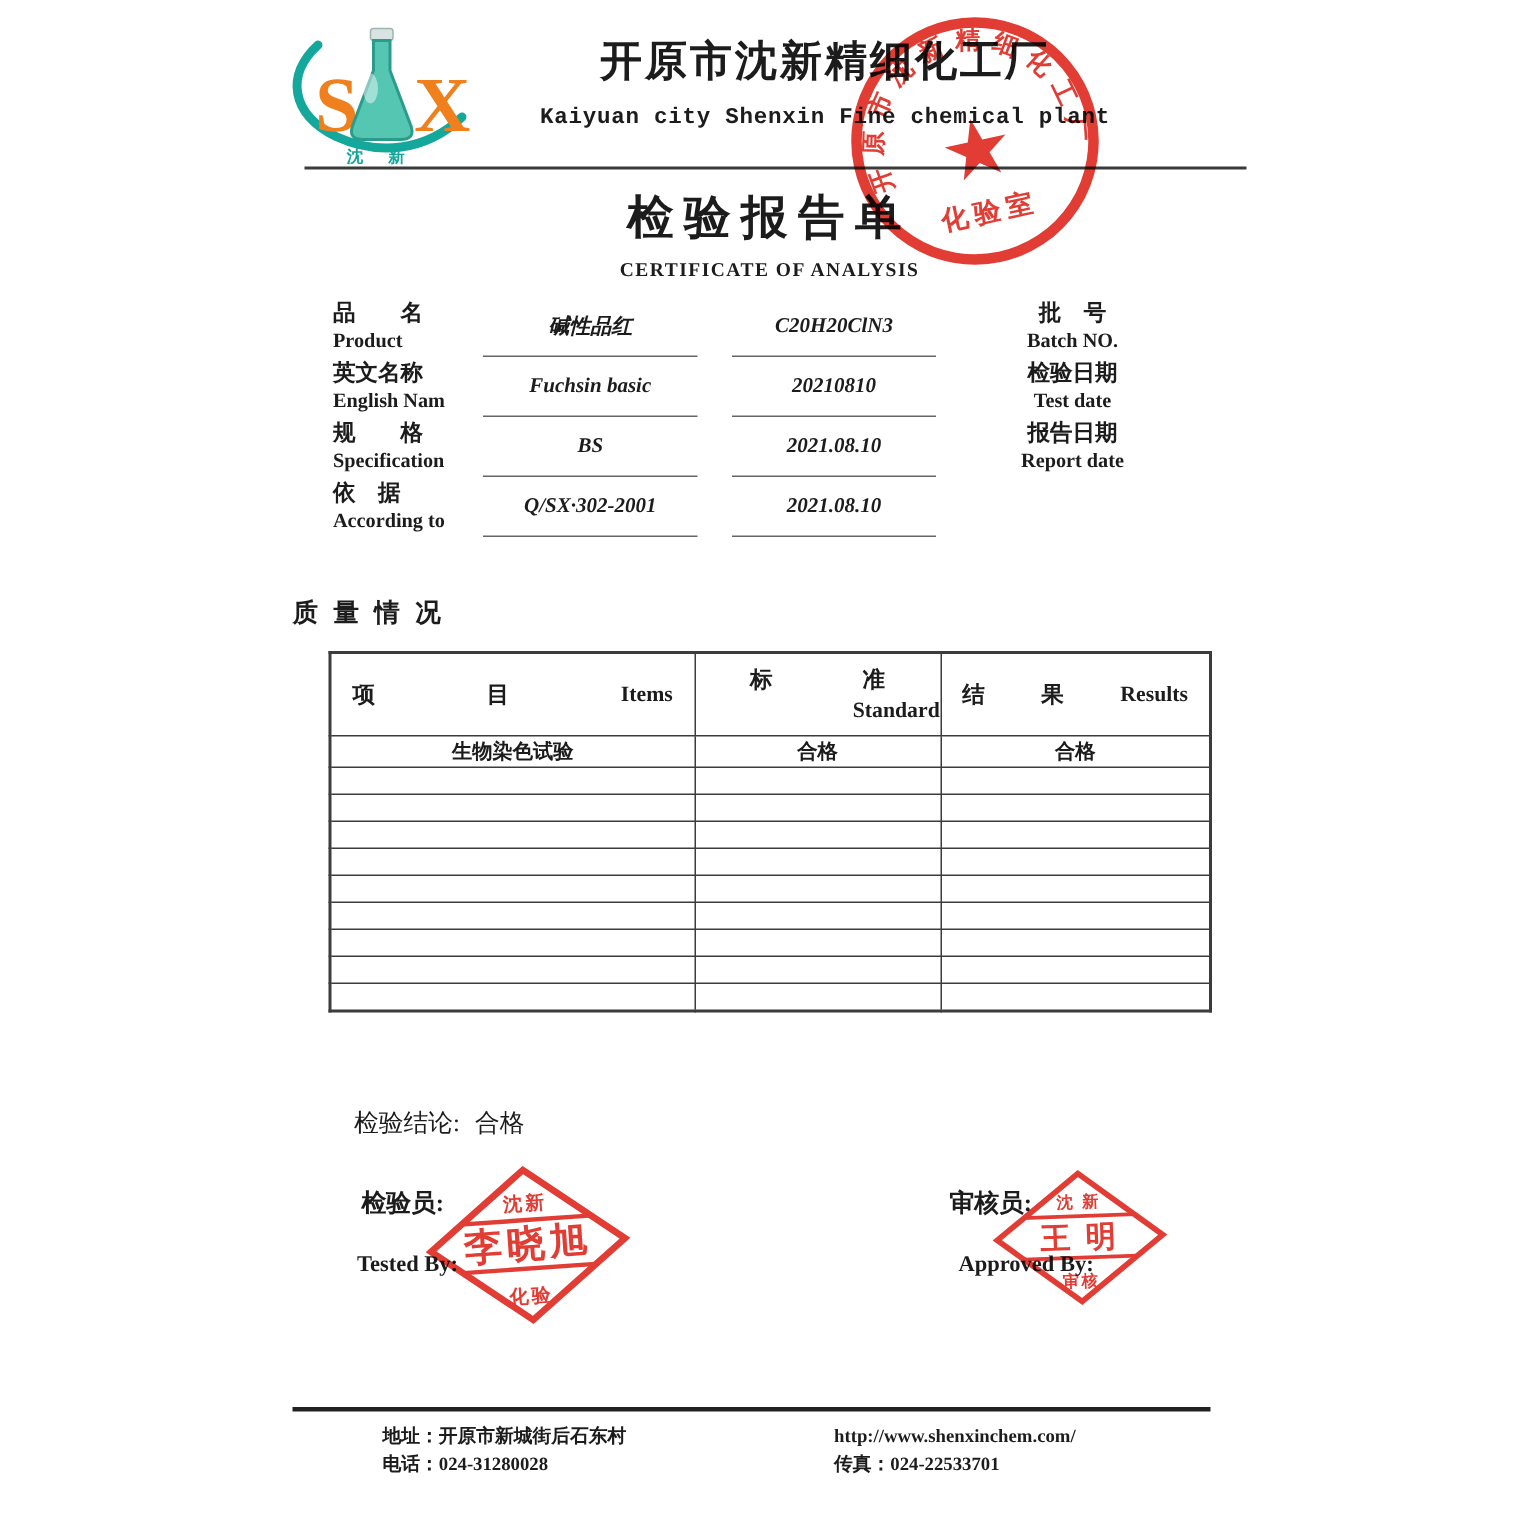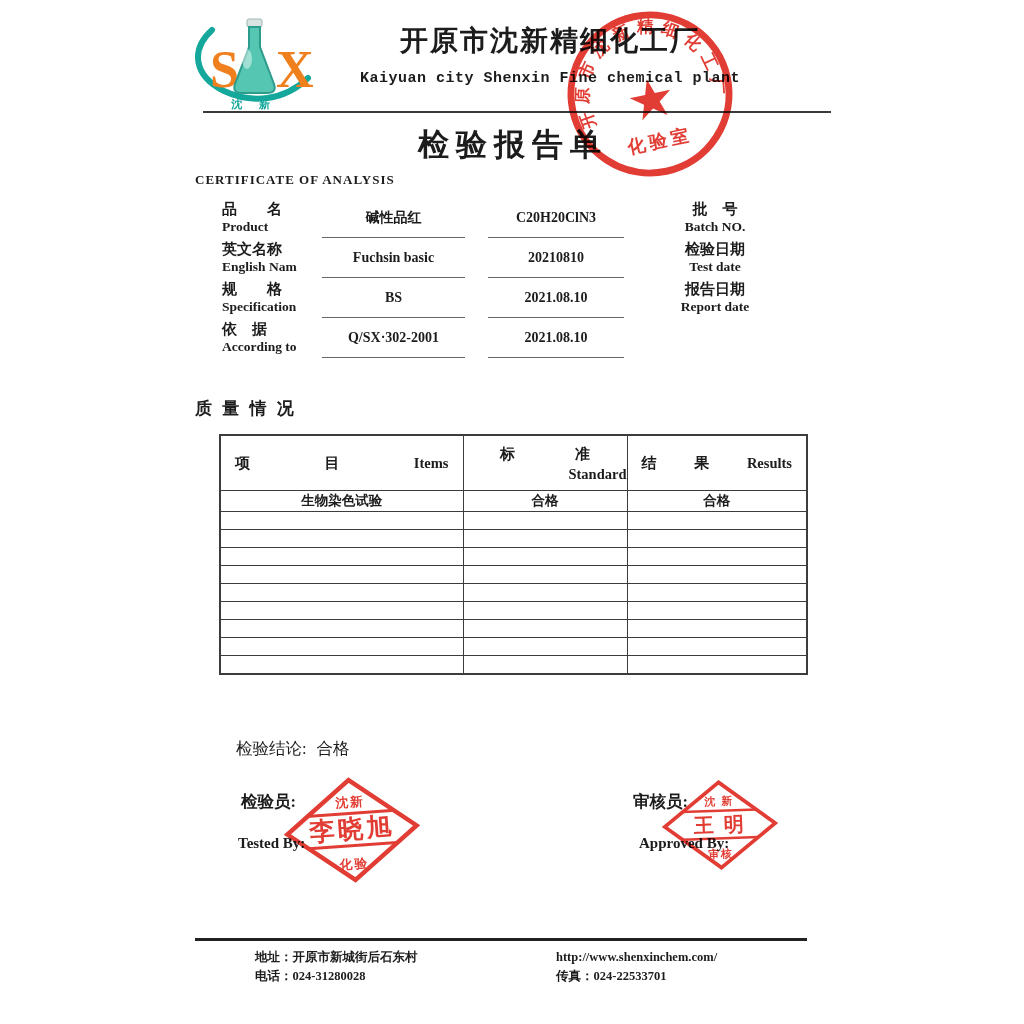--- a/index.html
+++ b/index.html
@@ -14,34 +14,34 @@
     font-size:28px;font-weight:bold;letter-spacing:2px;}
   .company-en{left:320px;top:70px;width:460px;text-align:center;
     font-family:"Liberation Mono", monospace;font-weight:bold;font-size:15px;letter-spacing:0.5px;}
   .header-rule{left:203px;top:111px;width:628px;height:0;border-top:2px solid #3a3a3a;}
 
   .round-stamp{left:560px;top:4px;width:180px;height:180px;mix-blend-mode:multiply;opacity:.92;z-index:5;}
 
   
   .title-cn{left:195px;top:124px;width:636px;text-align:center;
     font-size:31px;font-weight:bold;letter-spacing:7px;}
-  .title-en{left:195px;top:172px;width:636px;
+  .title-en{left:195px;top:172px;width:636px;text-align:center;
     font-size:13px;font-weight:600;letter-spacing:1px;}
 
   
   .info-col{display:grid;grid-auto-rows:40px;}
   .info-left{left:222px;top:198px;width:243px;grid-template-columns:100px 1fr;}
   .info-right{left:488px;top:198px;width:318px;grid-template-columns:136px 1fr;}
   .info-label{display:flex;flex-direction:column;justify-content:center;line-height:17px;}
   .info-left .info-label{align-items:flex-start;}
   .info-right .info-label{align-items:center;text-align:center;}
   .lab-cn{font-size:15px;font-weight:bold;white-space:pre;}
   .lab-en{font-size:13.5px;font-weight:bold;}
   .info-value{display:flex;align-items:center;justify-content:center;
-    border-bottom:1.5px solid #666;font-size:14px;font-weight:bold;}
+    border-bottom:1.5px solid #666;font-size:14px;font-weight:bold;font-style:italic;}
 
   
   .section-title{left:195px;top:397px;width:636px;text-align:left;
     font-size:17px;font-weight:bold;letter-spacing:3px;white-space:pre;}
   table.qtable{left:219px;top:434px;width:587px;border-collapse:collapse;table-layout:fixed;}
   table.qtable td, table.qtable th{border:1px solid #3c3c3c;padding:0;font-weight:bold;}
   table.qtable{border:2px solid #3c3c3c;}
   col.c1{width:243px;} col.c2{width:164px;} col.c3{width:180px;}
   th.hcell{height:54px;vertical-align:middle;font-size:15px;}
   .spread{display:flex;justify-content:space-between;align-items:center;padding:0 14px;}

